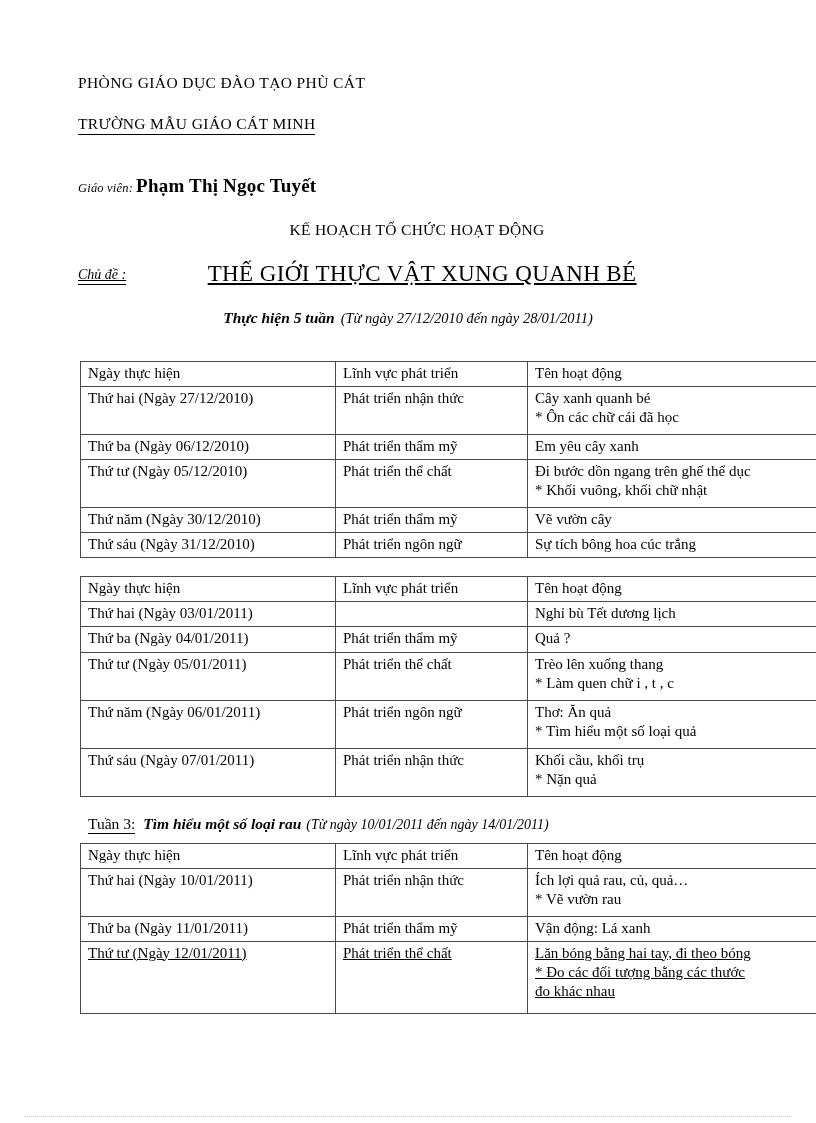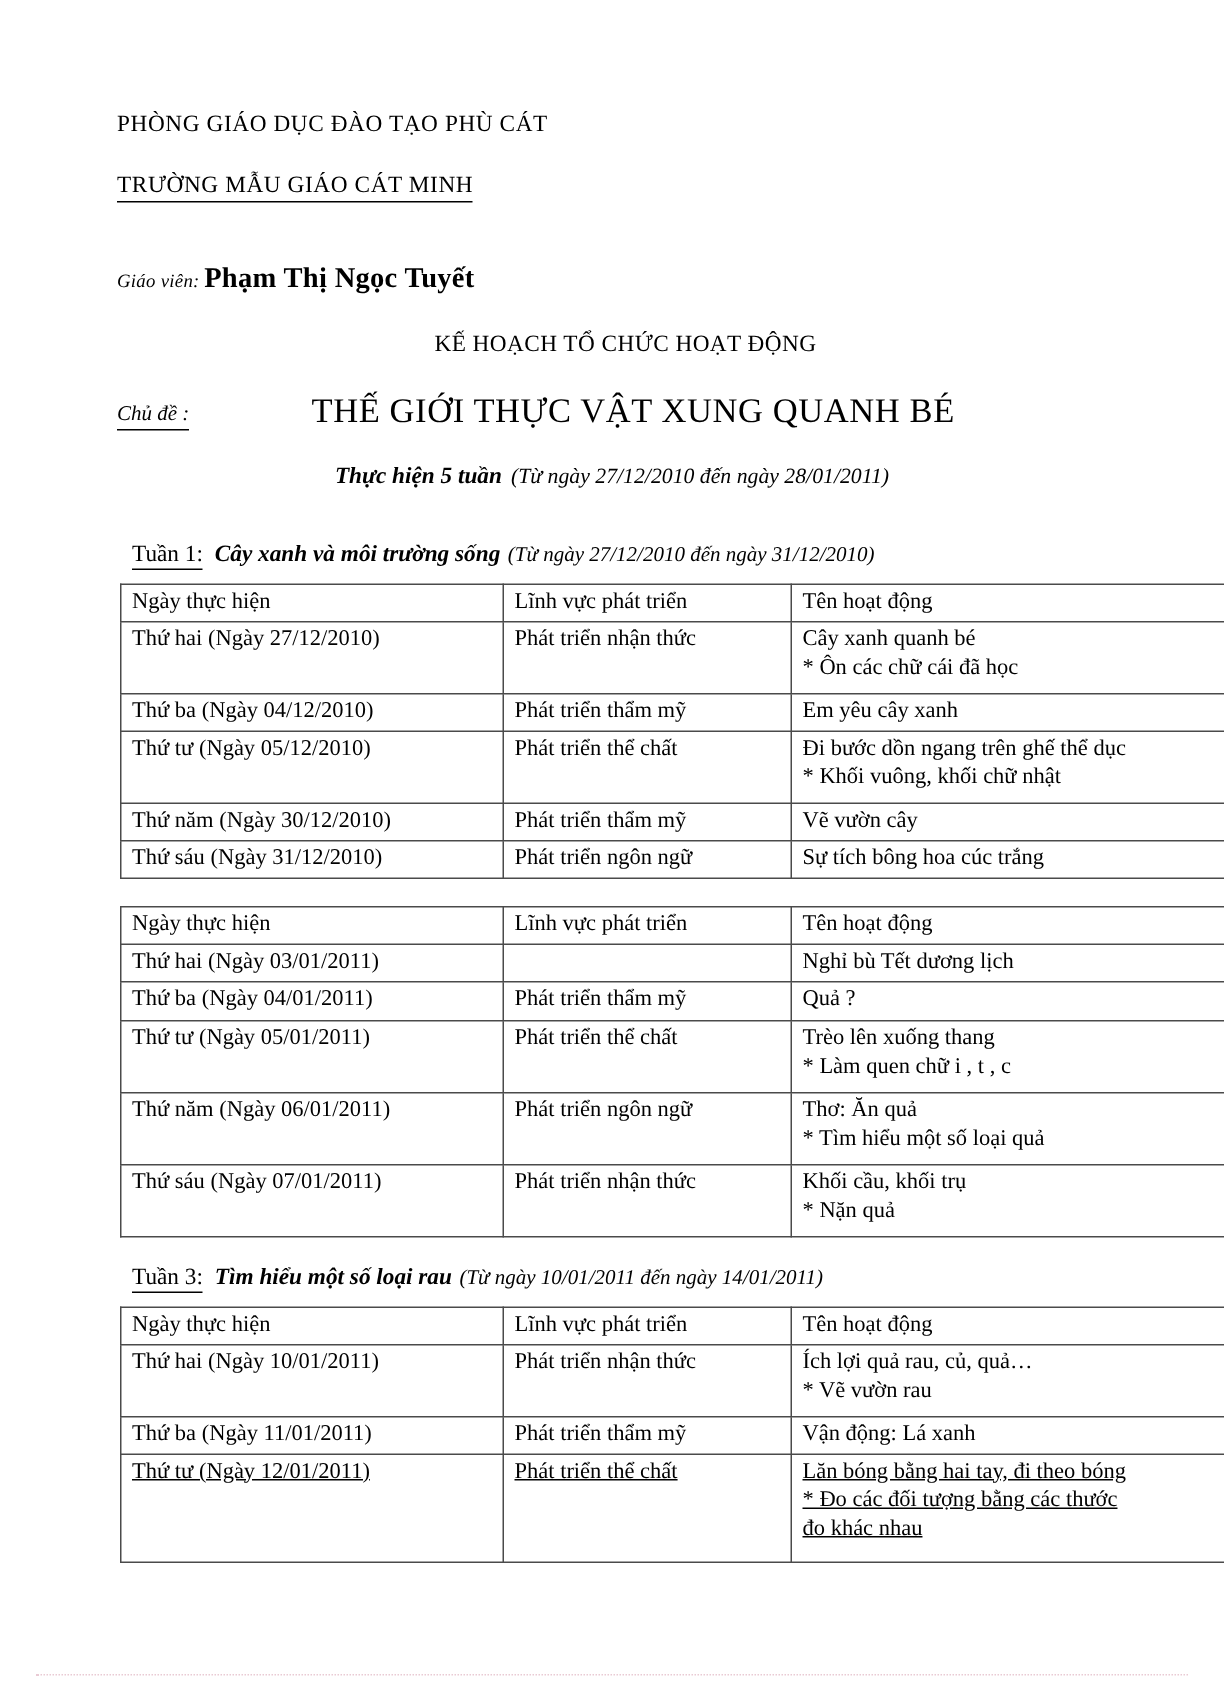--- a/index.html
+++ b/index.html
@@ -65,22 +65,23 @@
   .plan-title {
     text-align: center;
     font-size: 15.5px;
     letter-spacing: 0.3px;
     margin: 0 0 22px 0;
     padding-right: 30px;
   }
 
   .subject-row {
     display: flex;
-    align-items: flex-end;
+    align-items: flex-start;
     margin: 0 0 22px 0;
+    text-decoration: underline;
   }
   .subject-label {
     font-style: italic;
     font-size: 14px;
     border-bottom: 1px solid #000;
     padding-bottom: 1px;
     white-space: nowrap;
     margin-top: 6px;
   }
   .subject-value {
@@ -191,38 +192,37 @@
     <span class="subject-label">Chủ đề :</span>
     <span class="subject-value">THẾ GIỚI THỰC VẬT XUNG QUANH BÉ</span>
   </div>
 
   <div class="duration-row">
     <span class="duration-bold">Thực hiện 5 tuần</span><span class="duration-range">(Từ ngày 27/12/2010 đến ngày 28/01/2011)</span>
   </div>
 
   <div id="weeks-container">
       <div class="week-block">
-        <div class="week-heading"><span class="week-label">Tuần 1:</span><span class="week-name">Cây xanh và môi trường sống</span><span class="week-range">(Từ ngày 27/12/2010 đến ngày 31/12/2010)</span></div>
         <table class="plan">
           <tbody>
             <tr class="header-row">
               <td class="col-date">Ngày thực hiện</td>
               <td class="col-field">Lĩnh vực phát triển</td>
               <td class="col-act">Tên hoạt động</td>
             </tr>
             <tr class="tall-2">
               <td class="col-date">Thứ hai (Ngày 27/12/2010)</td>
               <td class="col-field">Phát triển nhận thức</td>
               <td class="col-act">
                 <span class="cell-sub">Cây xanh quanh bé</span>
                 <span class="cell-sub">* Ôn các chữ cái đã học</span>
               </td>
             </tr>
             <tr>
-              <td class="col-date">Thứ ba (Ngày 04/12/2010)</td>
+              <td class="col-date">Thứ ba (Ngày 06/12/2010)</td>
               <td class="col-field">Phát triển thẩm mỹ</td>
               <td class="col-act">
                 <span class="cell-sub">Em yêu cây xanh</span>
               </td>
             </tr>
             <tr class="tall-2">
               <td class="col-date">Thứ tư (Ngày 05/12/2010)</td>
               <td class="col-field">Phát triển thể chất</td>
               <td class="col-act">
                 <span class="cell-sub">Đi bước dồn ngang  trên ghế thể dục</span>

